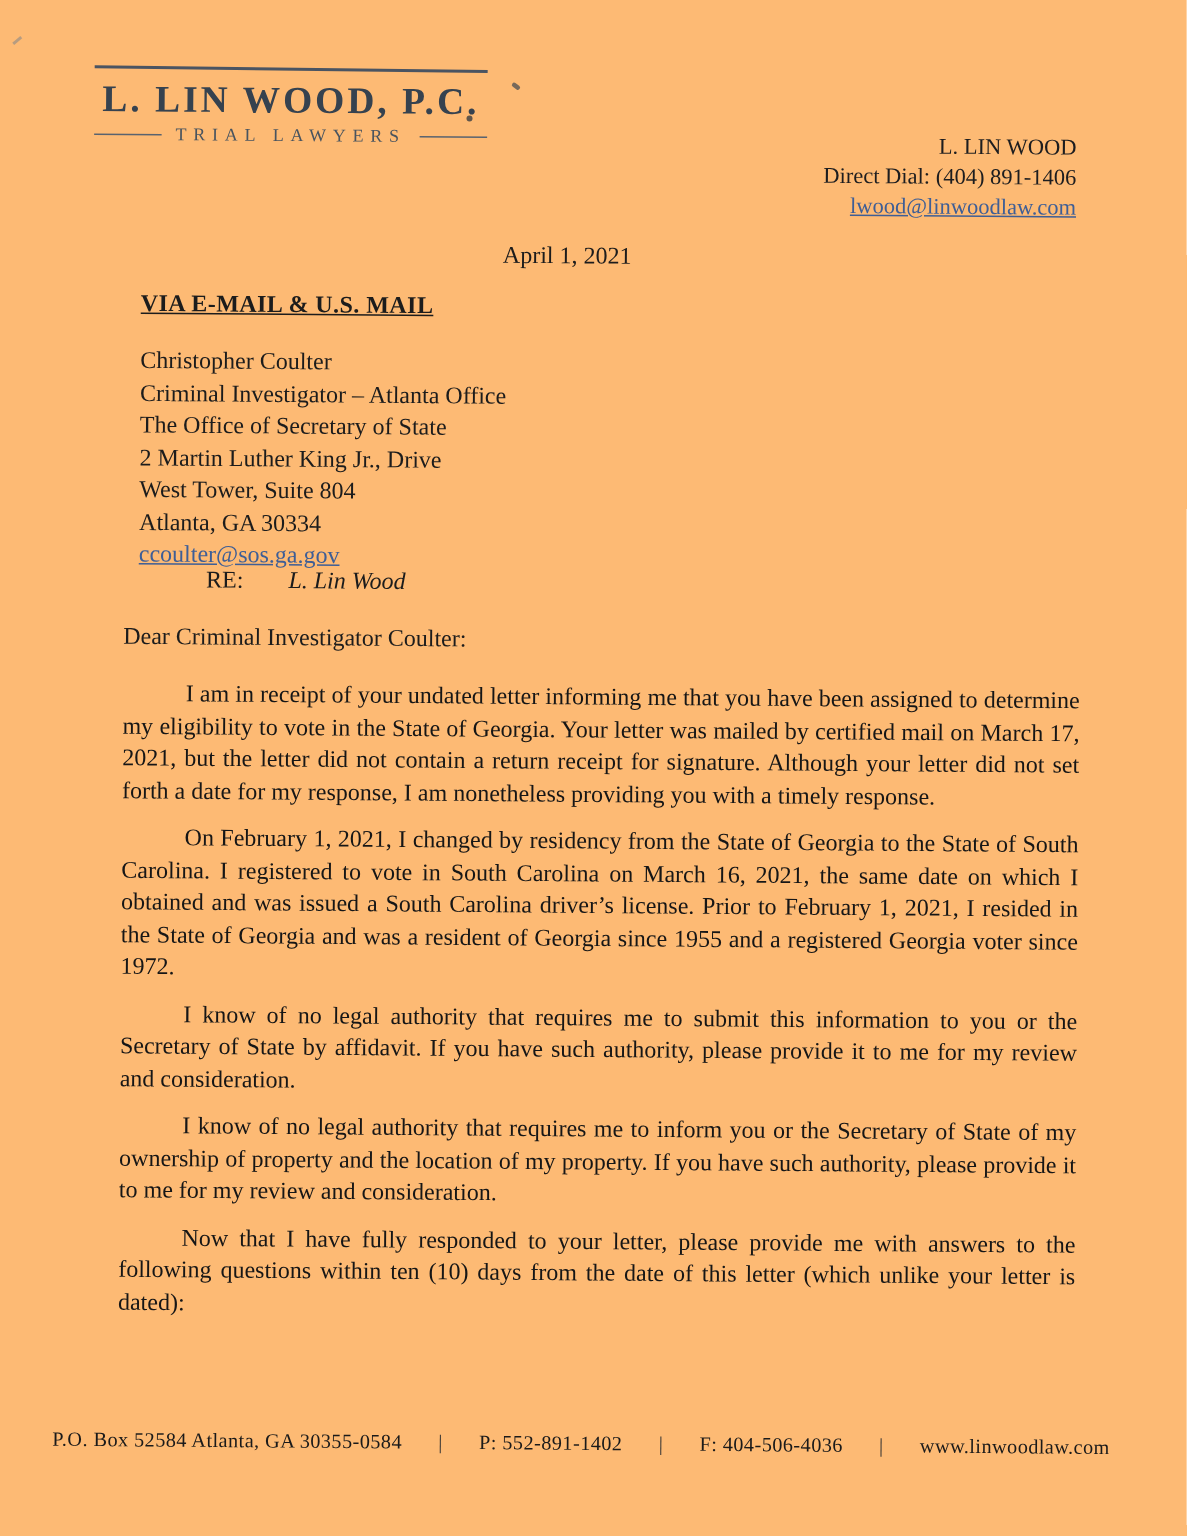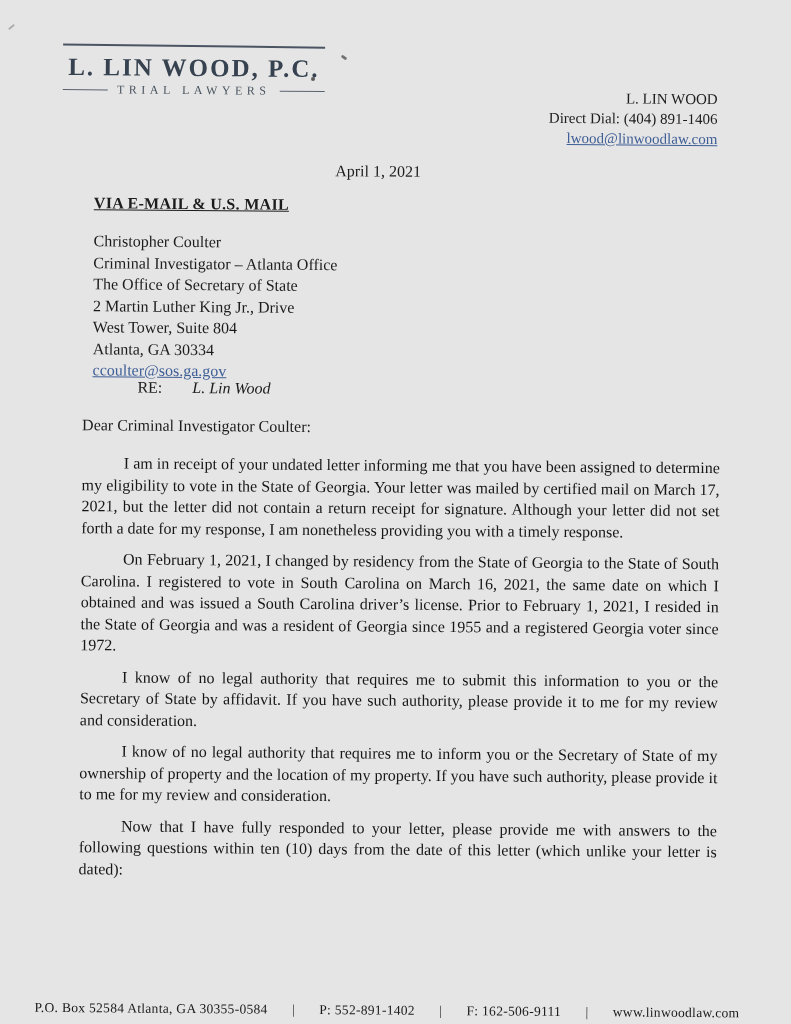--- a/index.html
+++ b/index.html
@@ -6,21 +6,21 @@
   html, body { background: #ffffff; }
   body {
     width: 791px; height: 1024px;
     font-family: "Liberation Serif", "DejaVu Serif", serif;
     color: #1c1c1c;
     position: relative;
     overflow: hidden;
   }
   .page {
     position: absolute; inset: 0;
-    background: #e5e5e5;
+    background: #fdba74;
     overflow: hidden;
   }
   
   .scan {
     position: absolute; inset: 0;
     transform: rotate(0.45deg);
     transform-origin: 60px 60px;
   }
 
   
@@ -150,23 +150,23 @@
       <p>I know of no legal authority that requires me to submit this information to you or the Secretary of State by affidavit. If you have such authority, please provide it to me for my review and consideration.</p>
       <p>I know of no legal authority that requires me to inform you or the Secretary of State of my ownership of property and the location of my property. If you have such authority, please provide it to me for my review and consideration.</p>
       <p>Now that I have fully responded to your letter, please provide me with answers to the following questions within ten (10) days from the date of this letter (which unlike your letter is dated):</p>
     </div>
 
     <div class="footer">
       <span>P.O. Box 52584 Atlanta, GA 30355-0584</span>
       <span class="sep">|</span>
       <span>P: 552-891-1402</span>
       <span class="sep">|</span>
-      <span>F: 162-506-9111</span>
+      <span>F: 404-506-4036</span>
       <span class="sep">|</span>
-      <span class="doc-link" style="color:#1a1a1a; text-decoration:none;margin-top:48px;">www.linwoodlaw.com</span>
+      <span class="doc-link" style="color:#1a1a1a; text-decoration:none;">www.linwoodlaw.com</span>
     </div>
 
   </div>
 
   <div class="speck-a"></div>
   <div class="speck-b"></div>
   <div class="speck-c"></div>
 </div>
 
 </body></html>

